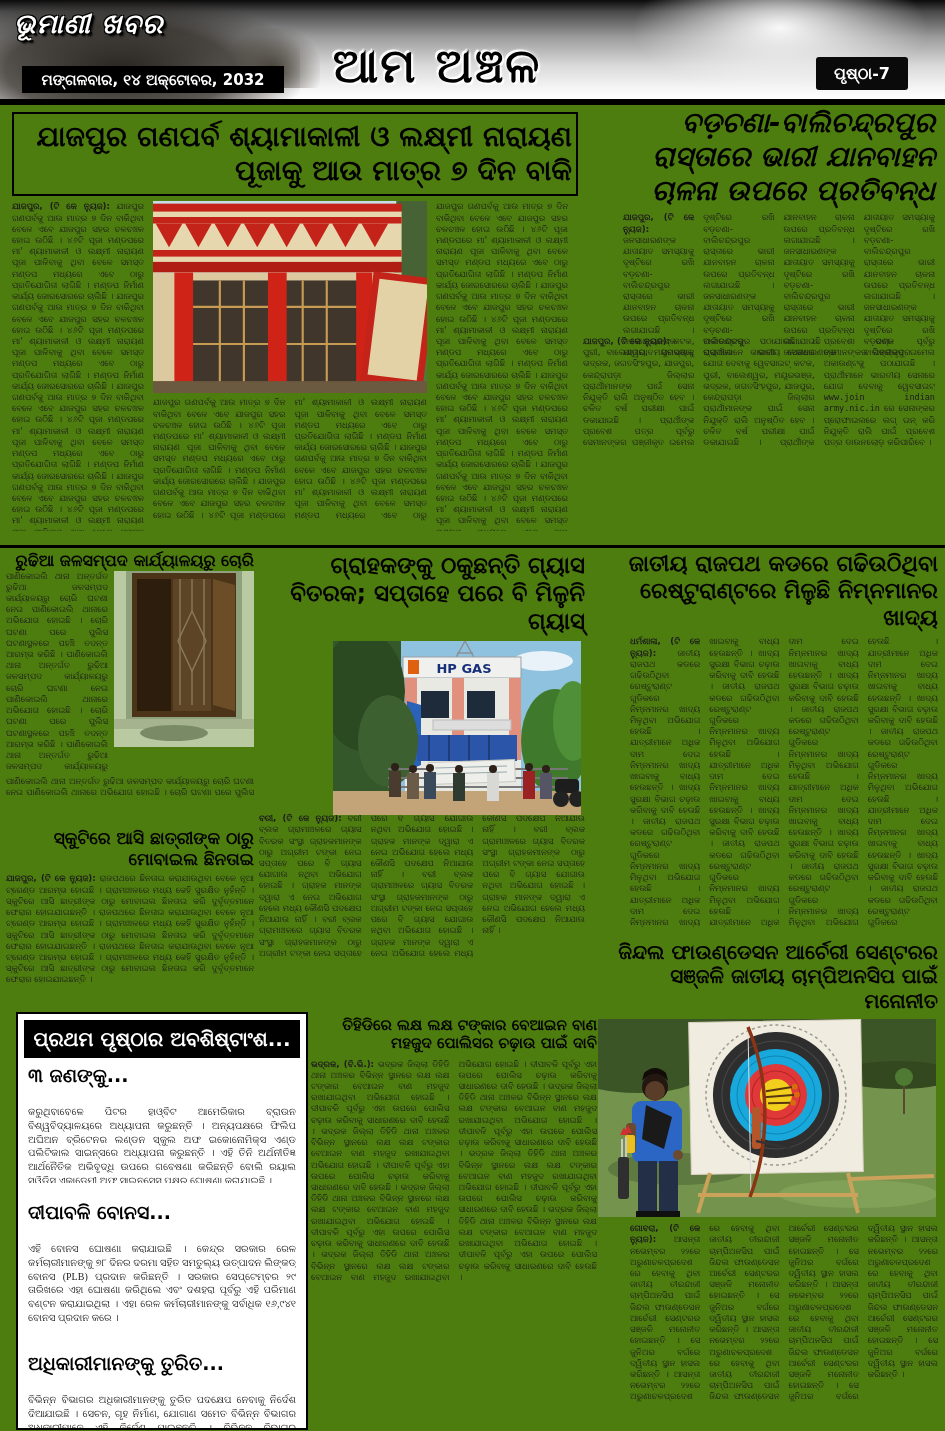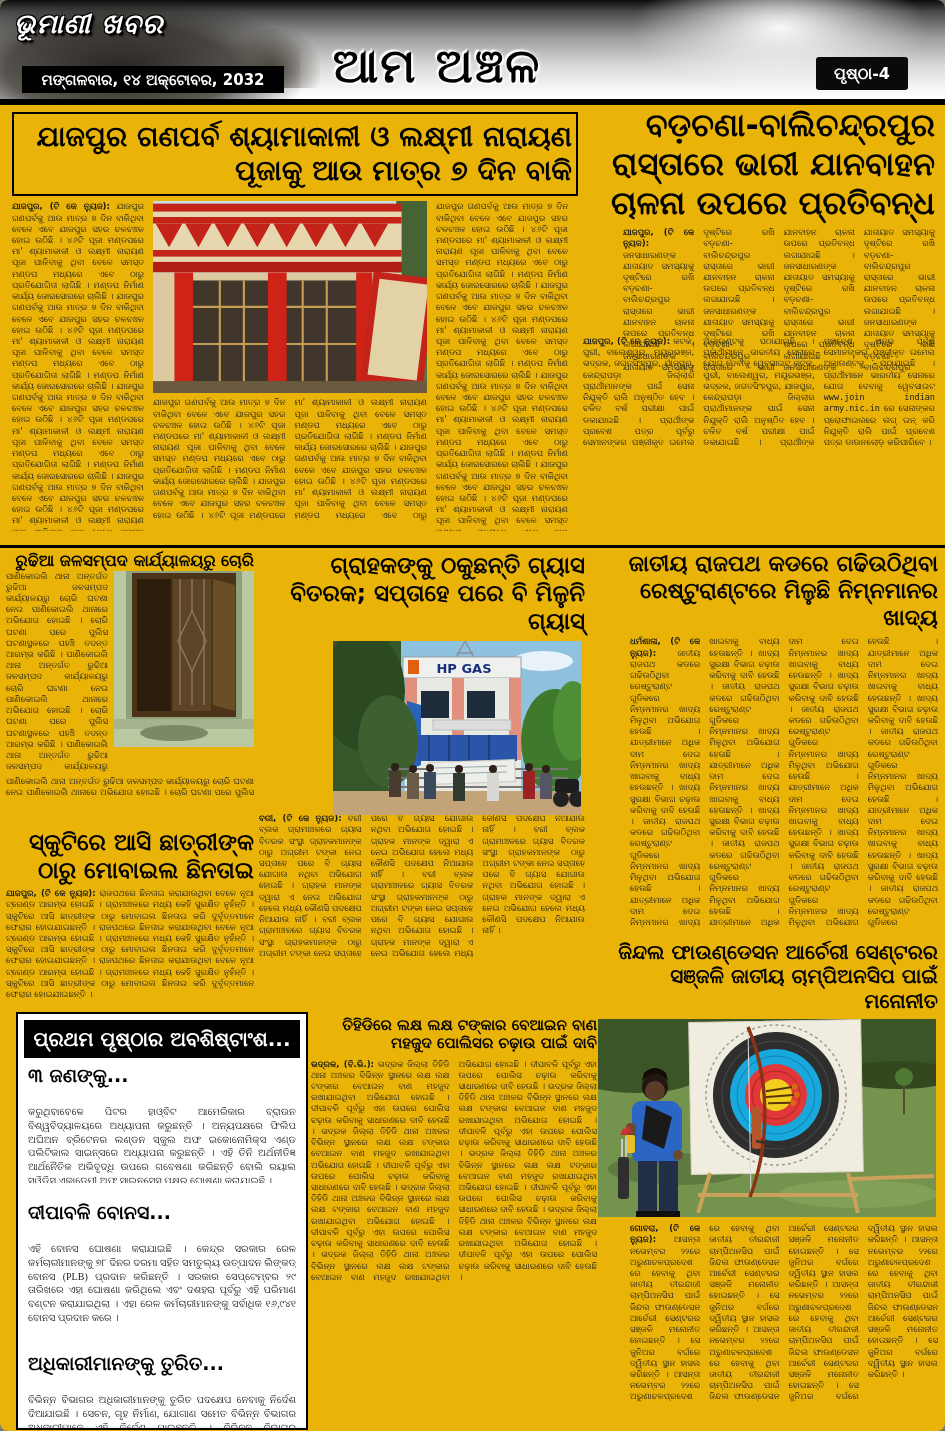--- a/index.html
+++ b/index.html
@@ -1,17 +1,17 @@
 <!DOCTYPE html>
 <html><head>
 <meta charset="utf-8">
 <style>
   html,body{margin:0;padding:0;background:#777;}
-  #page{position:relative;width:945px;height:1431px;background:#eab308;margin:0 auto;
-        font-family:"DejaVu Sans",sans-serif;overflow:hidden;color:#111;border-radius:8px;}
+  #page{position:relative;width:945px;height:1431px;background:#4d7c0f;margin:0 auto;
+        font-family:"DejaVu Sans",sans-serif;overflow:hidden;color:#111;}
   
   .masthead{position:absolute;left:0;top:0;width:945px;height:99px;
     background:linear-gradient(180deg,#0b0b0b 0%,#4a4a4a 12%,#9d9d9d 38%,#d9d9d9 66%,#f4f4f4 88%,#fff 100%);overflow:hidden;}
   .mast-left{position:absolute;left:0;top:0;width:300px;height:99px;
     background:radial-gradient(ellipse at 40% 70%,rgba(25,22,18,.92) 0%,rgba(40,36,30,.75) 45%,transparent 75%);}
   .mast-glow{position:absolute;left:620px;top:-20px;width:320px;height:120px;
     background:radial-gradient(ellipse at 50% 40%,rgba(255,255,255,.95),rgba(255,255,255,0) 65%);}
   .mast-hut{position:absolute;left:225px;top:28px;width:95px;height:60px;
     background:radial-gradient(ellipse at 50% 70%,rgba(60,55,45,.9),transparent 75%);}
   .mast-logo{position:absolute;left:14px;top:8px;font-size:27px;font-weight:bold;font-style:italic;
@@ -48,21 +48,21 @@
 
 <div id="page">
 
   <div class="masthead">
     <div class="mast-left"></div>
     <div class="mast-hut"></div>
     <div class="mast-glow"></div>
     <div class="mast-logo">ଭୂମାଣୀ ଖବର</div>
     <div class="mast-datebar">ମଙ୍ଗଳବାର, ୧୪ ଅକ୍ଟୋବର, 2032</div>
     <div class="mast-title">ଆମ ଅଞ୍ଚଳ</div>
-    <div class="mast-pagebox">ପୃଷ୍ଠା-4</div>
+    <div class="mast-pagebox">ପୃଷ୍ଠା-7</div>
   </div>
   <div class="rule" style="top:99px;height:6px;"></div>
 
   <div style="position:absolute;left:12px;top:112px;width:566px;">
     <div class="headline boxed-headline" style="font-size:28px;padding:6px 4px;">ଯାଜପୁର ଗଣପର୍ବ ଶ୍ୟାମାକାଳୀ ଓ ଲକ୍ଷ୍ମୀ ନାରାୟଣ ପୂଜାକୁ ଆଉ ମାତ୍ର ୭ ଦିନ ବାକି</div>
     <div style="display:flex;gap:9px;margin-top:5px;height:330px;">
       <div class="body-text" style="width:132px;height:330px;">
         <span class="dateline">ଯାଜପୁର, (ଟି କେ ନ୍ୟୁଜ):</span>
         <span>ଯାଜପୁର ଗଣପର୍ବକୁ ଆଉ ମାତ୍ର ୭ ଦିନ ବାକିଥିବା ବେଳେ ଏବେ ଯାଜପୁର ସହର ଚଳଚଞ୍ଚଳ ହୋଇ ଉଠିଛି । ୪୬ଟି ପୂଜା ମଣ୍ଡପରେ ମା' ଶ୍ୟାମାକାଳୀ ଓ ଲକ୍ଷ୍ମୀ ନାରାୟଣ ପୂଜା ପାଳିବାକୁ ଥିବା ବେଳେ ସମସ୍ତ ମଣ୍ଡପ ମଧ୍ୟରେ ଏବେ ଠାରୁ ପ୍ରତିଯୋଗିତା ଲାଗିଛି । ମଣ୍ଡପ ନିର୍ମାଣ କାର୍ଯ୍ୟ ଜୋରସୋରରେ ଚାଲିଛି । ଯାଜପୁର ଗଣପର୍ବକୁ ଆଉ ମାତ୍ର ୭ ଦିନ ବାକିଥିବା ବେଳେ ଏବେ ଯାଜପୁର ସହର ଚଳଚଞ୍ଚଳ ହୋଇ ଉଠିଛି । ୪୬ଟି ପୂଜା ମଣ୍ଡପରେ ମା' ଶ୍ୟାମାକାଳୀ ଓ ଲକ୍ଷ୍ମୀ ନାରାୟଣ ପୂଜା ପାଳିବାକୁ ଥିବା ବେଳେ ସମସ୍ତ ମଣ୍ଡପ ମଧ୍ୟରେ ଏବେ ଠାରୁ ପ୍ରତିଯୋଗିତା ଲାଗିଛି । ମଣ୍ଡପ ନିର୍ମାଣ କାର୍ଯ୍ୟ ଜୋରସୋରରେ ଚାଲିଛି । ଯାଜପୁର ଗଣପର୍ବକୁ ଆଉ ମାତ୍ର ୭ ଦିନ ବାକିଥିବା ବେଳେ ଏବେ ଯାଜପୁର ସହର ଚଳଚଞ୍ଚଳ ହୋଇ ଉଠିଛି । ୪୬ଟି ପୂଜା ମଣ୍ଡପରେ ମା' ଶ୍ୟାମାକାଳୀ ଓ ଲକ୍ଷ୍ମୀ ନାରାୟଣ ପୂଜା ପାଳିବାକୁ ଥିବା ବେଳେ ସମସ୍ତ ମଣ୍ଡପ ମଧ୍ୟରେ ଏବେ ଠାରୁ ପ୍ରତିଯୋଗିତା ଲାଗିଛି । ମଣ୍ଡପ ନିର୍ମାଣ କାର୍ଯ୍ୟ ଜୋରସୋରରେ ଚାଲିଛି । ଯାଜପୁର ଗଣପର୍ବକୁ ଆଉ ମାତ୍ର ୭ ଦିନ ବାକିଥିବା ବେଳେ ଏବେ ଯାଜପୁର ସହର ଚଳଚଞ୍ଚଳ ହୋଇ ଉଠିଛି । ୪୬ଟି ପୂଜା ମଣ୍ଡପରେ ମା' ଶ୍ୟାମାକାଳୀ ଓ ଲକ୍ଷ୍ମୀ ନାରାୟଣ ପୂଜା ପାଳିବାକୁ ଥିବା ବେଳେ ସମସ୍ତ ମଣ୍ଡପ ମଧ୍ୟରେ ଏବେ ଠାରୁ ପ୍ରତିଯୋଗିତା ଲାଗିଛି । ମଣ୍ଡପ ନିର୍ମାଣ କାର୍ଯ୍ୟ ଜୋରସୋରରେ ଚାଲିଛି ।</span>
       </div>
@@ -106,21 +106,21 @@
             <rect y="136" width="205" height="9" fill="#6b5a3f"></rect>
           </svg>
         </div>
         <div class="body-text cols2" style="height:132px;margin-top:4px;">ଯାଜପୁର ଗଣପର୍ବକୁ ଆଉ ମାତ୍ର ୭ ଦିନ ବାକିଥିବା ବେଳେ ଏବେ ଯାଜପୁର ସହର ଚଳଚଞ୍ଚଳ ହୋଇ ଉଠିଛି । ୪୬ଟି ପୂଜା ମଣ୍ଡପରେ ମା' ଶ୍ୟାମାକାଳୀ ଓ ଲକ୍ଷ୍ମୀ ନାରାୟଣ ପୂଜା ପାଳିବାକୁ ଥିବା ବେଳେ ସମସ୍ତ ମଣ୍ଡପ ମଧ୍ୟରେ ଏବେ ଠାରୁ ପ୍ରତିଯୋଗିତା ଲାଗିଛି । ମଣ୍ଡପ ନିର୍ମାଣ କାର୍ଯ୍ୟ ଜୋରସୋରରେ ଚାଲିଛି । ଯାଜପୁର ଗଣପର୍ବକୁ ଆଉ ମାତ୍ର ୭ ଦିନ ବାକିଥିବା ବେଳେ ଏବେ ଯାଜପୁର ସହର ଚଳଚଞ୍ଚଳ ହୋଇ ଉଠିଛି । ୪୬ଟି ପୂଜା ମଣ୍ଡପରେ ମା' ଶ୍ୟାମାକାଳୀ ଓ ଲକ୍ଷ୍ମୀ ନାରାୟଣ ପୂଜା ପାଳିବାକୁ ଥିବା ବେଳେ ସମସ୍ତ ମଣ୍ଡପ ମଧ୍ୟରେ ଏବେ ଠାରୁ ପ୍ରତିଯୋଗିତା ଲାଗିଛି । ମଣ୍ଡପ ନିର୍ମାଣ କାର୍ଯ୍ୟ ଜୋରସୋରରେ ଚାଲିଛି । ଯାଜପୁର ଗଣପର୍ବକୁ ଆଉ ମାତ୍ର ୭ ଦିନ ବାକିଥିବା ବେଳେ ଏବେ ଯାଜପୁର ସହର ଚଳଚଞ୍ଚଳ ହୋଇ ଉଠିଛି । ୪୬ଟି ପୂଜା ମଣ୍ଡପରେ ମା' ଶ୍ୟାମାକାଳୀ ଓ ଲକ୍ଷ୍ମୀ ନାରାୟଣ ପୂଜା ପାଳିବାକୁ ଥିବା ବେଳେ ସମସ୍ତ ମଣ୍ଡପ ମଧ୍ୟରେ ଏବେ ଠାରୁ ପ୍ରତିଯୋଗିତା ଲାଗିଛି । ମଣ୍ଡପ ନିର୍ମାଣ କାର୍ଯ୍ୟ ଜୋରସୋରରେ ଚାଲିଛି । ଯାଜପୁର ଗଣପର୍ବକୁ ଆଉ ମାତ୍ର ୭ ଦିନ ବାକିଥିବା ବେଳେ ଏବେ ଯାଜପୁର ସହର ଚଳଚଞ୍ଚଳ ହୋଇ ଉଠିଛି । ୪୬ଟି ପୂଜା ମଣ୍ଡପରେ ମା' ଶ୍ୟାମାକାଳୀ ଓ ଲକ୍ଷ୍ମୀ ନାରାୟଣ ପୂଜା ପାଳିବାକୁ ଥିବା ବେଳେ ସମସ୍ତ ମଣ୍ଡପ ମଧ୍ୟରେ ଏବେ ଠାରୁ ପ୍ରତିଯୋଗିତା ଲାଗିଛି । ମଣ୍ଡପ ନିର୍ମାଣ କାର୍ଯ୍ୟ ଜୋରସୋରରେ ଚାଲିଛି ।</div>
       </div>
       <div class="body-text" style="width:132px;height:330px;">ଯାଜପୁର ଗଣପର୍ବକୁ ଆଉ ମାତ୍ର ୭ ଦିନ ବାକିଥିବା ବେଳେ ଏବେ ଯାଜପୁର ସହର ଚଳଚଞ୍ଚଳ ହୋଇ ଉଠିଛି । ୪୬ଟି ପୂଜା ମଣ୍ଡପରେ ମା' ଶ୍ୟାମାକାଳୀ ଓ ଲକ୍ଷ୍ମୀ ନାରାୟଣ ପୂଜା ପାଳିବାକୁ ଥିବା ବେଳେ ସମସ୍ତ ମଣ୍ଡପ ମଧ୍ୟରେ ଏବେ ଠାରୁ ପ୍ରତିଯୋଗିତା ଲାଗିଛି । ମଣ୍ଡପ ନିର୍ମାଣ କାର୍ଯ୍ୟ ଜୋରସୋରରେ ଚାଲିଛି । ଯାଜପୁର ଗଣପର୍ବକୁ ଆଉ ମାତ୍ର ୭ ଦିନ ବାକିଥିବା ବେଳେ ଏବେ ଯାଜପୁର ସହର ଚଳଚଞ୍ଚଳ ହୋଇ ଉଠିଛି । ୪୬ଟି ପୂଜା ମଣ୍ଡପରେ ମା' ଶ୍ୟାମାକାଳୀ ଓ ଲକ୍ଷ୍ମୀ ନାରାୟଣ ପୂଜା ପାଳିବାକୁ ଥିବା ବେଳେ ସମସ୍ତ ମଣ୍ଡପ ମଧ୍ୟରେ ଏବେ ଠାରୁ ପ୍ରତିଯୋଗିତା ଲାଗିଛି । ମଣ୍ଡପ ନିର୍ମାଣ କାର୍ଯ୍ୟ ଜୋରସୋରରେ ଚାଲିଛି । ଯାଜପୁର ଗଣପର୍ବକୁ ଆଉ ମାତ୍ର ୭ ଦିନ ବାକିଥିବା ବେଳେ ଏବେ ଯାଜପୁର ସହର ଚଳଚଞ୍ଚଳ ହୋଇ ଉଠିଛି । ୪୬ଟି ପୂଜା ମଣ୍ଡପରେ ମା' ଶ୍ୟାମାକାଳୀ ଓ ଲକ୍ଷ୍ମୀ ନାରାୟଣ ପୂଜା ପାଳିବାକୁ ଥିବା ବେଳେ ସମସ୍ତ ମଣ୍ଡପ ମଧ୍ୟରେ ଏବେ ଠାରୁ ପ୍ରତିଯୋଗିତା ଲାଗିଛି । ମଣ୍ଡପ ନିର୍ମାଣ କାର୍ଯ୍ୟ ଜୋରସୋରରେ ଚାଲିଛି । ଯାଜପୁର ଗଣପର୍ବକୁ ଆଉ ମାତ୍ର ୭ ଦିନ ବାକିଥିବା ବେଳେ ଏବେ ଯାଜପୁର ସହର ଚଳଚଞ୍ଚଳ ହୋଇ ଉଠିଛି । ୪୬ଟି ପୂଜା ମଣ୍ଡପରେ ମା' ଶ୍ୟାମାକାଳୀ ଓ ଲକ୍ଷ୍ମୀ ନାରାୟଣ ପୂଜା ପାଳିବାକୁ ଥିବା ବେଳେ ସମସ୍ତ ମଣ୍ଡପ ମଧ୍ୟରେ ଏବେ ଠାରୁ ପ୍ରତିଯୋଗିତା ଲାଗିଛି । ମଣ୍ଡପ ନିର୍ମାଣ କାର୍ଯ୍ୟ ଜୋରସୋରରେ ଚାଲିଛି ।</div>
     </div>
   </div>
 
   <div style="position:absolute;left:583px;top:106px;width:352px;">
-    <div class="headline" style="font-size:32px;">ବଡ଼ଚଣା-ବାଲିଚନ୍ଦ୍ରପୁର ରାସ୍ତାରେ ଭାରୀ ଯାନବାହନ ଚାଳନା ଉପରେ ପ୍ରତିବନ୍ଧ</div>
+    <div class="headline" style="font-size:28px;font-style:italic;">ବଡ଼ଚଣା-ବାଲିଚନ୍ଦ୍ରପୁର ରାସ୍ତାରେ ଭାରୀ ଯାନବାହନ ଚାଳନା ଉପରେ ପ୍ରତିବନ୍ଧ</div>
     <div class="body-text cols4" style="height:148px;margin-top:4px;">
       <span class="dateline">ଯାଜପୁର, (ଟି କେ ନ୍ୟୁଜ):</span>
       <span>ଜନସାଧାରଣଙ୍କ ଯାତାୟାତ ସମସ୍ୟାକୁ ଦୃଷ୍ଟିରେ ରଖି ବଡ଼ଚଣା-ବାଲିଚନ୍ଦ୍ରପୁର ରାସ୍ତାରେ ଭାରୀ ଯାନବାହନ ଚାଳନା ଉପରେ ପ୍ରତିବନ୍ଧ ଲଗାଯାଇଛି । ଜନସାଧାରଣଙ୍କ ଯାତାୟାତ ସମସ୍ୟାକୁ ଦୃଷ୍ଟିରେ ରଖି ବଡ଼ଚଣା-ବାଲିଚନ୍ଦ୍ରପୁର ରାସ୍ତାରେ ଭାରୀ ଯାନବାହନ ଚାଳନା ଉପରେ ପ୍ରତିବନ୍ଧ ଲଗାଯାଇଛି । ଜନସାଧାରଣଙ୍କ ଯାତାୟାତ ସମସ୍ୟାକୁ ଦୃଷ୍ଟିରେ ରଖି ବଡ଼ଚଣା-ବାଲିଚନ୍ଦ୍ରପୁର ରାସ୍ତାରେ ଭାରୀ ଯାନବାହନ ଚାଳନା ଉପରେ ପ୍ରତିବନ୍ଧ ଲଗାଯାଇଛି । ଜନସାଧାରଣଙ୍କ ଯାତାୟାତ ସମସ୍ୟାକୁ ଦୃଷ୍ଟିରେ ରଖି ବଡ଼ଚଣା-ବାଲିଚନ୍ଦ୍ରପୁର ରାସ୍ତାରେ ଭାରୀ ଯାନବାହନ ଚାଳନା ଉପରେ ପ୍ରତିବନ୍ଧ ଲଗାଯାଇଛି । ଜନସାଧାରଣଙ୍କ ଯାତାୟାତ ସମସ୍ୟାକୁ ଦୃଷ୍ଟିରେ ରଖି ବଡ଼ଚଣା-ବାଲିଚନ୍ଦ୍ରପୁର ରାସ୍ତାରେ ଭାରୀ ଯାନବାହନ ଚାଳନା ଉପରେ ପ୍ରତିବନ୍ଧ ଲଗାଯାଇଛି । ଜନସାଧାରଣଙ୍କ ଯାତାୟାତ ସମସ୍ୟାକୁ ଦୃଷ୍ଟିରେ ରଖି ବଡ଼ଚଣା-ବାଲିଚନ୍ଦ୍ରପୁର ରାସ୍ତାରେ ଭାରୀ ଯାନବାହନ ଚାଳନା ଉପରେ ପ୍ରତିବନ୍ଧ ଲଗାଯାଇଛି ।</span>
     </div>
   </div>
 
   <div style="position:absolute;left:583px;top:332px;width:352px;">
     <div class="body-text cols3" style="height:176px;margin-top:4px;">
       <span class="dateline">ଯାଜପୁର, (ଟି କେ ନ୍ୟୁଜ):</span>
       <span>କଟକ, ପୁରୀ, ବାଲେଶ୍ୱର, ମୟୂରଭଞ୍ଜ, ଭଦ୍ରକ, ଜଗତସିଂହପୁର, ଯାଜପୁର, କେନ୍ଦ୍ରାପଡ଼ା ଜିଲ୍ଲାର ପ୍ରାର୍ଥୀମାନଙ୍କ ପାଇଁ ସେନା ନିଯୁକ୍ତି ରାଲି ଅନୁଷ୍ଠିତ ହେବ । ଚଳିତ ବର୍ଷ ପରୀକ୍ଷା ପାଇଁ ଡକାଯାଇଛି । ପ୍ରାର୍ଥୀଙ୍କ ପ୍ରବେଶ ପତ୍ର ପୂର୍ବରୁ ସେମାନଙ୍କର ପଞ୍ଜୀକୃତ ଇମେଲ ଅକାଉଣ୍ଟକୁ ପଠାଯାଇଛି । ପ୍ରାର୍ଥୀମାନେ ଭାରତୀୟ ସେନାରେ ଯୋଗ ଦେବାକୁ ୱେବସାଇଟ୍ କଟକ, ପୁରୀ, ବାଲେଶ୍ୱର, ମୟୂରଭଞ୍ଜ, ଭଦ୍ରକ, ଜଗତସିଂହପୁର, ଯାଜପୁର, କେନ୍ଦ୍ରାପଡ଼ା ଜିଲ୍ଲାର ପ୍ରାର୍ଥୀମାନଙ୍କ ପାଇଁ ସେନା ନିଯୁକ୍ତି ରାଲି ଅନୁଷ୍ଠିତ ହେବ । ଚଳିତ ବର୍ଷ ପରୀକ୍ଷା ପାଇଁ ଡକାଯାଇଛି । ପ୍ରାର୍ଥୀଙ୍କ ପ୍ରବେଶ ପତ୍ର ପୂର୍ବରୁ ସେମାନଙ୍କର ପଞ୍ଜୀକୃତ ଇମେଲ ଅକାଉଣ୍ଟକୁ ପଠାଯାଇଛି । ପ୍ରାର୍ଥୀମାନେ ଭାରତୀୟ ସେନାରେ ଯୋଗ ଦେବାକୁ ୱେବସାଇଟ୍</span>
@@ -152,21 +152,21 @@
           </g>
           <rect y="148" width="140" height="10" fill="#a5b48e"></rect>
           <ellipse cx="60" cy="162" rx="34" ry="8" fill="#7a8a66"></ellipse>
         </svg>
       </div>
     </div>
     <div class="body-text" style="height:22px;margin-top:3px;">ପାଣିକୋଇଲି ଥାନା ଅନ୍ତର୍ଗତ ରୁଢିଆ ଜଳସମ୍ପଦ କାର୍ଯ୍ୟାଳୟରୁ ଚୋରି ଘଟଣା ନେଇ ପାଣିକୋଇଲି ଥାନାରେ ଅଭିଯୋଗ ହୋଇଛି । ଚୋରି ଘଟଣା ପରେ ପୁଲିସ ଘଟଣାସ୍ଥଳରେ ପହଞ୍ଚି ତଦନ୍ତ ଆରମ୍ଭ କରିଛି ।</div>
   </div>
 
   <div style="position:absolute;left:6px;top:828px;width:248px;">
-    <div class="headline" style="font-size:23px;">ସ୍କୁଟିରେ ଆସି ଛାତ୍ରୀଙ୍କ ଠାରୁ ମୋବାଇଲ ଛିନତାଇ</div>
+    <div class="headline" style="font-size:17px;">ସ୍କୁଟିରେ ଆସି ଛାତ୍ରୀଙ୍କ ଠାରୁ ମୋବାଇଲ ଛିନତାଇ</div>
     <div class="body-text" style="height:118px;margin-top:4px;">
       <span class="dateline">ଯାଜପୁର, (ଟି କେ ନ୍ୟୁଜ):</span>
       <span>ରାଜପଥରେ ଛିନତାଇ କରାଯାଉଥିବା ବେଳେ ନୂଆ ଟ୍ରେଣ୍ଡ ଆରମ୍ଭ ହୋଇଛି । ଗ୍ରାମାଞ୍ଚଳରେ ମଧ୍ୟ କେହି ସୁରକ୍ଷିତ ନୁହଁନ୍ତି । ସ୍କୁଟିରେ ଆସି ଛାତ୍ରୀଙ୍କ ଠାରୁ ମୋବାଇଲ ଛିନତାଇ କରି ଦୁର୍ବୃତ୍ତମାନେ ଫେରାର ହୋଇଯାଇଛନ୍ତି । ରାଜପଥରେ ଛିନତାଇ କରାଯାଉଥିବା ବେଳେ ନୂଆ ଟ୍ରେଣ୍ଡ ଆରମ୍ଭ ହୋଇଛି । ଗ୍ରାମାଞ୍ଚଳରେ ମଧ୍ୟ କେହି ସୁରକ୍ଷିତ ନୁହଁନ୍ତି । ସ୍କୁଟିରେ ଆସି ଛାତ୍ରୀଙ୍କ ଠାରୁ ମୋବାଇଲ ଛିନତାଇ କରି ଦୁର୍ବୃତ୍ତମାନେ ଫେରାର ହୋଇଯାଇଛନ୍ତି । ରାଜପଥରେ ଛିନତାଇ କରାଯାଉଥିବା ବେଳେ ନୂଆ ଟ୍ରେଣ୍ଡ ଆରମ୍ଭ ହୋଇଛି । ଗ୍ରାମାଞ୍ଚଳରେ ମଧ୍ୟ କେହି ସୁରକ୍ଷିତ ନୁହଁନ୍ତି । ସ୍କୁଟିରେ ଆସି ଛାତ୍ରୀଙ୍କ ଠାରୁ ମୋବାଇଲ ଛିନତାଇ କରି ଦୁର୍ବୃତ୍ତମାନେ ଫେରାର ହୋଇଯାଇଛନ୍ତି ।</span>
     </div>
   </div>
 
   <div style="position:absolute;left:259px;top:551px;width:326px;">
     <div class="headline" style="font-size:23px;">ଗ୍ରାହକଙ୍କୁ ଠକୁଛନ୍ତି ଗ୍ୟାସ ବିତରକ; ସପ୍ତାହେ ପରେ ବି ମିଳୁନି ଗ୍ୟାସ୍</div>
     <div class="photo" style="position:relative;left:74px;top:6px;width:248px;height:174px;">
       <svg viewBox="0 0 248 174" width="248" height="174">

